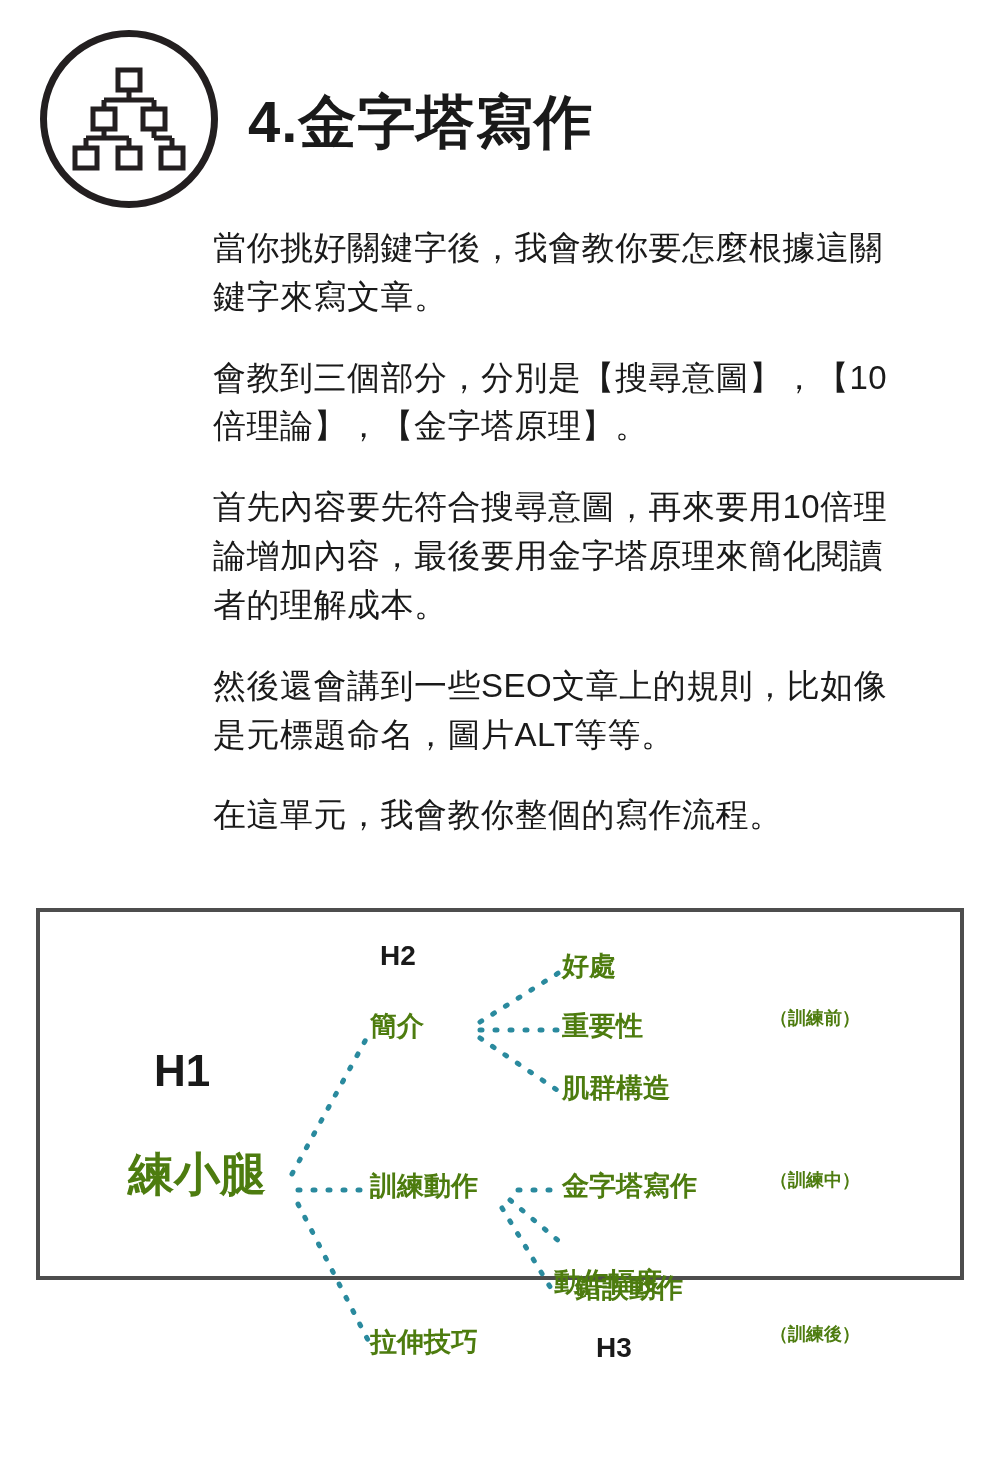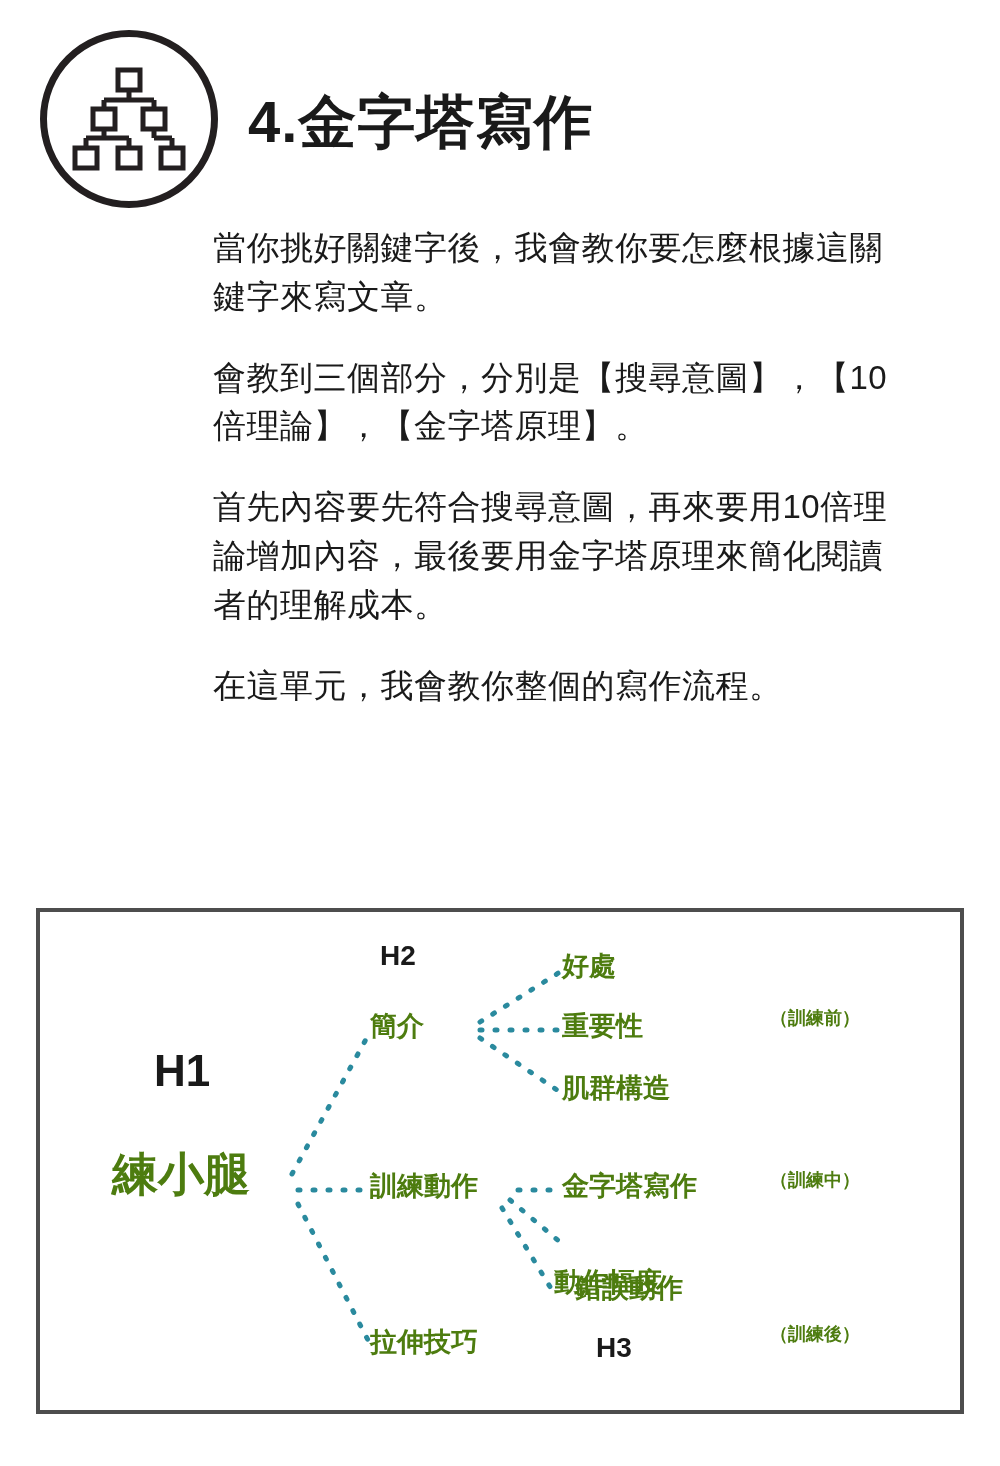--- a/index.html
+++ b/index.html
@@ -68,21 +68,21 @@
     color: #1a1a1a;
   }
   .para:last-child { margin-bottom: 0; }
 
   
   .diagram {
     position: absolute;
     left: 36px;
     top: 908px;
     width: 928px;
-    height: 506px;
+    height: 372px;
     border: 4px solid #4d4d4d;
     box-sizing: border-box;
     background: #fff;
   }
   .diagram svg {
     position: absolute;
     left: 0;
     top: 0;
   }
   .node {
@@ -130,20 +130,21 @@
       </g>
     </svg>
   </div>
   <div class="header-title">4.金字塔寫作</div>
 </div>
 
 <div class="content">
   <p class="para">當你挑好關鍵字後，我會教你要怎麼根據這關鍵字來寫文章。</p>
   <p class="para">會教到三個部分，分別是【搜尋意圖】，【10倍理論】，【金字塔原理】。</p>
   <p class="para">首先內容要先符合搜尋意圖，再來要用10倍理論增加內容，最後要用金字塔原理來簡化閱讀者的理解成本。</p>
+  <p class="para">然後還會講到一些SEO文章上的規則，比如像是元標題命名，圖片ALT等等。</p>
   <p class="para">在這單元，我會教你整個的寫作流程。</p>
 </div>
 
 <div class="diagram">
 
   <svg width="920" height="498" viewBox="0 0 920 498">
     <g stroke="#2a8a9e" stroke-width="5" stroke-linecap="round" stroke-dasharray="2 13">
 
       <path d="M252 262 L330 120" fill="none"></path>
 
@@ -158,21 +159,21 @@
       <path d="M478 278 L520 278" fill="none"></path>
       <path d="M470 288 L520 330" fill="none"></path>
       <path d="M462 296 L512 378" fill="none"></path>
     </g>
   </svg>
 
   <div class="label-tag" style="left:340px; top:28px;">H2</div>
   <div class="label-tag" style="left:556px; top:420px;">H3</div>
   <div class="label-tag" style="left:114px; top:134px; font-size:44px;">H1</div>
 
-  <div class="node node-big" style="left:72px; top:232px;">練小腿</div>
+  <div class="node node-big" style="left:88px; top:232px;">練小腿</div>
 
   <div class="node" style="left:330px; top:96px;">簡介</div>
   <div class="node" style="left:522px; top:36px;">好處</div>
   <div class="node" style="left:522px; top:96px;">重要性</div>
   <div class="node" style="left:522px; top:158px;">肌群構造</div>
 
   <div class="node" style="left:330px; top:256px;">訓練動作</div>
   <div class="node" style="left:522px; top:256px;">金字塔寫作</div>
   <div class="node" style="left:514px; top:304px;margin-top:48px;">動作幅度</div>
   <div class="node" style="left:506px; top:358px;margin-left:29px;">錯誤動作</div>

